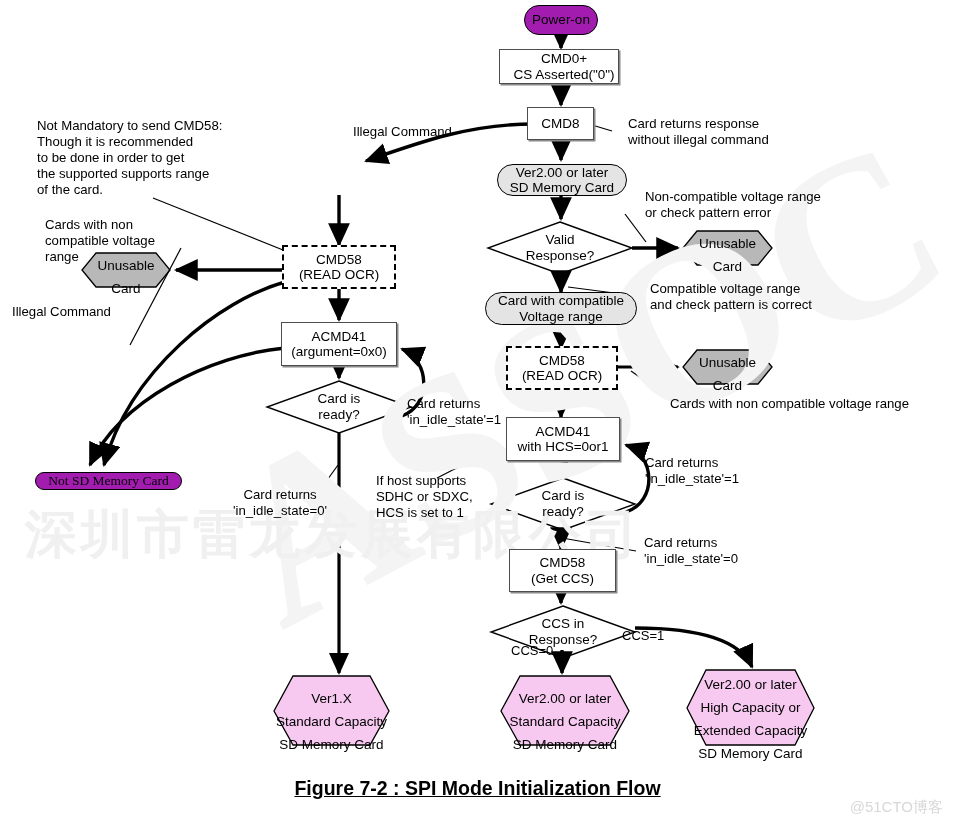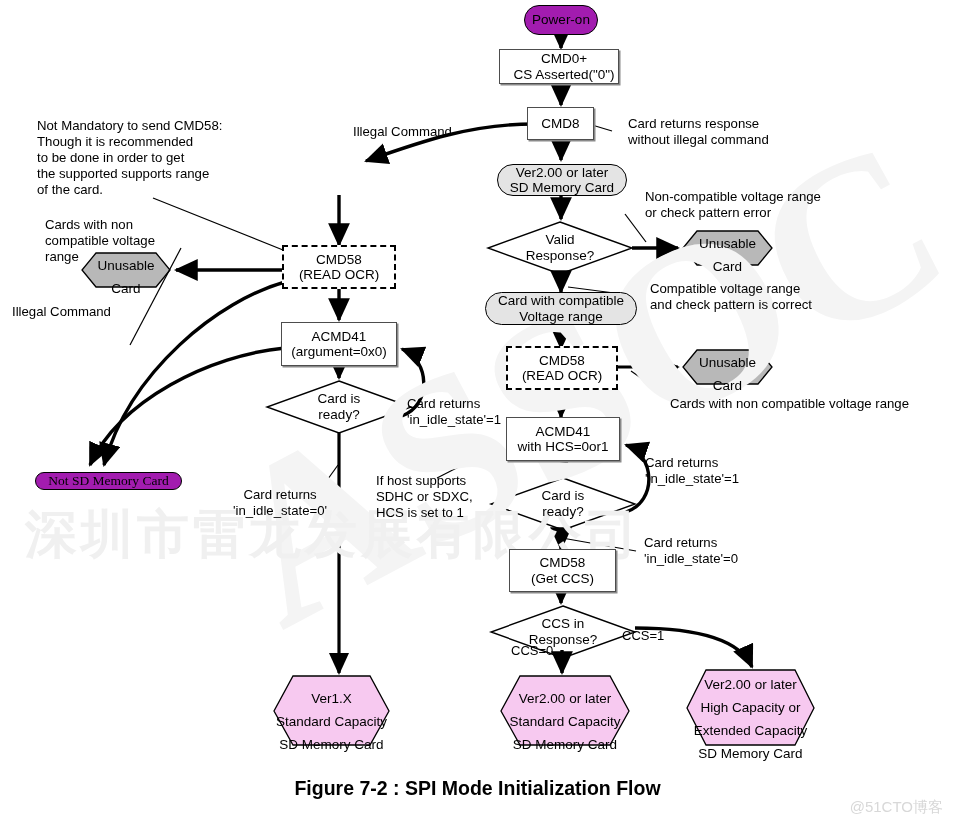--- a/index.html
+++ b/index.html
@@ -84,20 +84,21 @@
   #figure-title {
     position: absolute;
     left: 0;
     top: 777px;
     width: 955px;
     text-align: center;
     font-size: 19.5px;
     font-weight: bold;
     color: #000;
     z-index: 6;
+    text-decoration: underline;
   }
   #watermark-corner {
     position: absolute;
     right: 12px;
     bottom: 8px;
     font-size: 15px;
     color: #d8d8d8;
     z-index: 6;
   }
   .wm {

